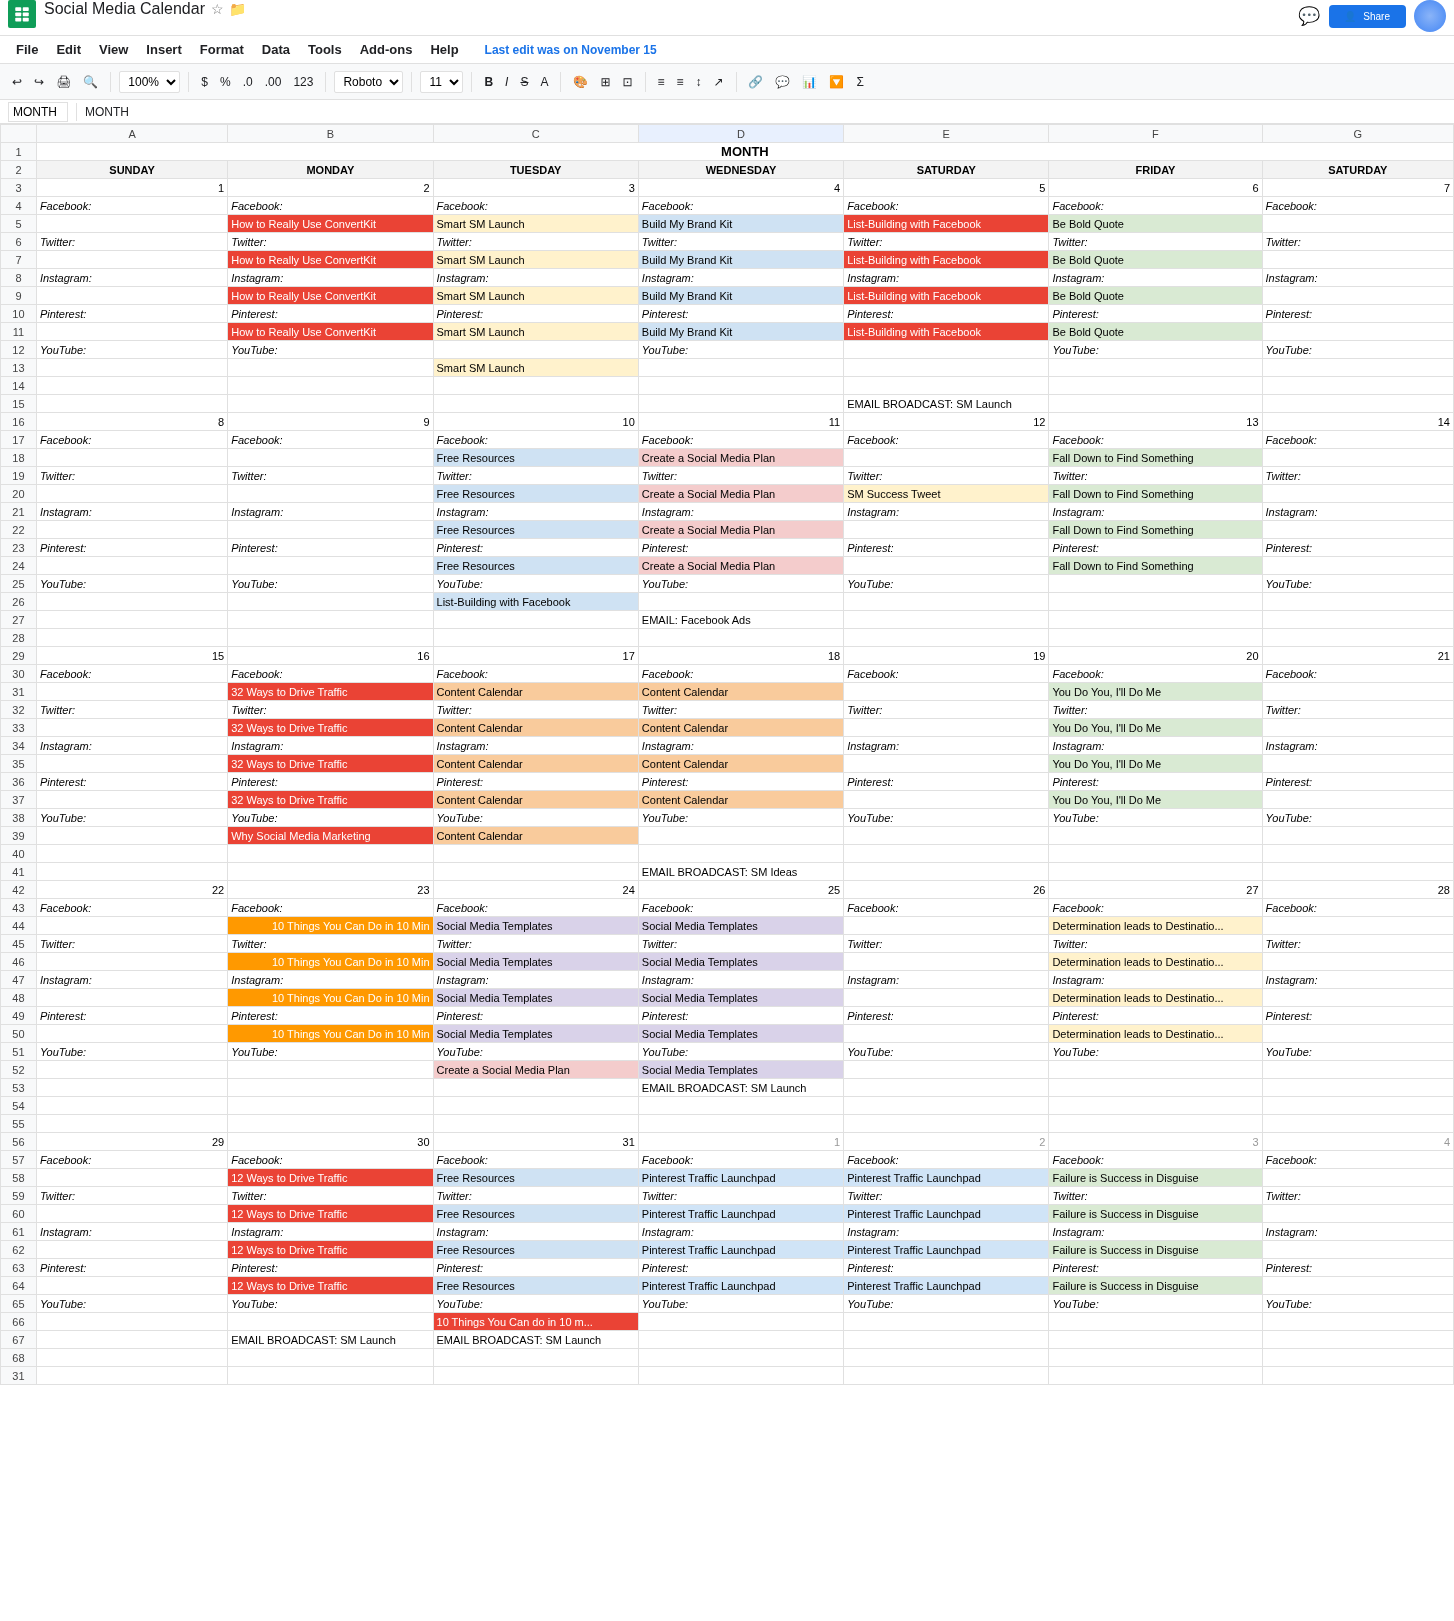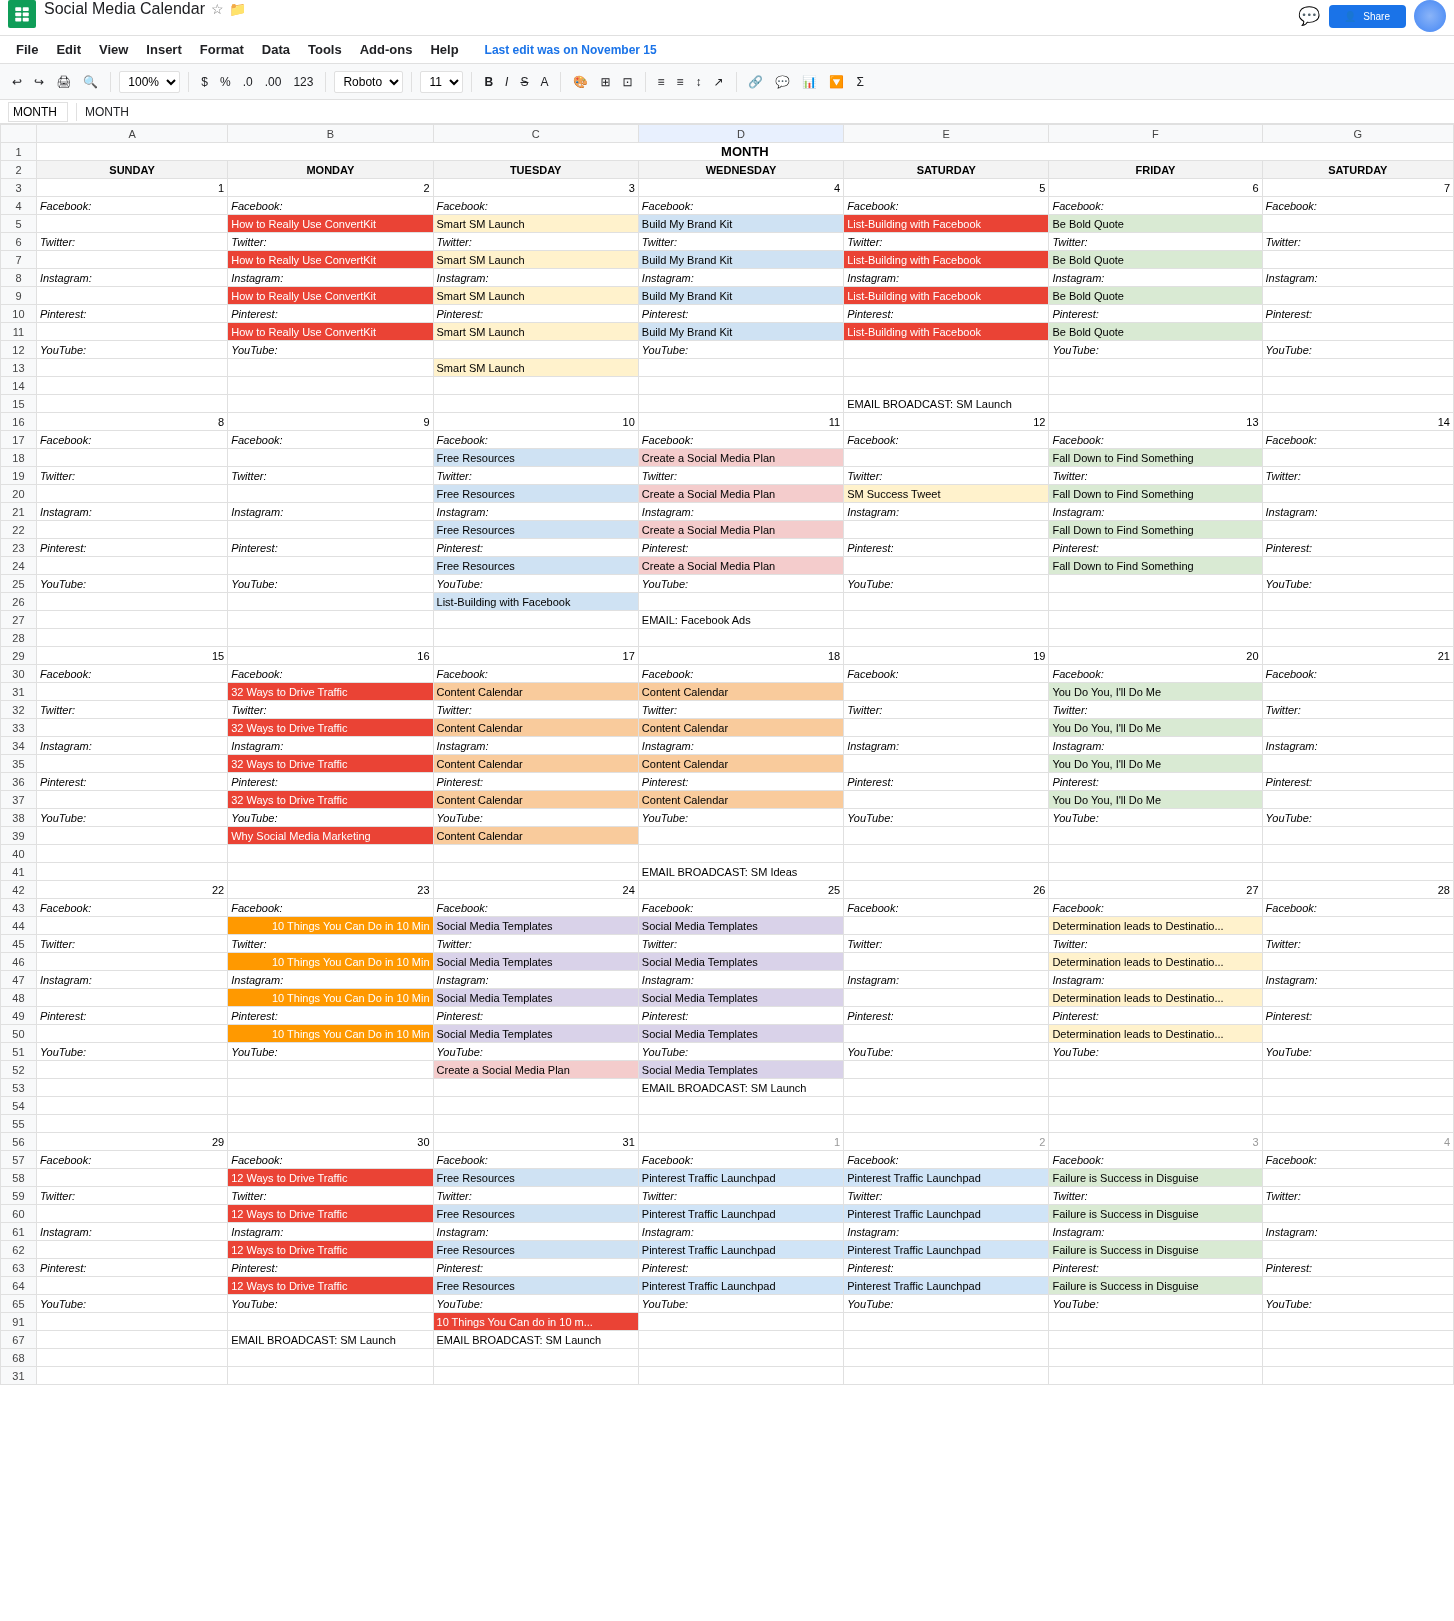--- a/index.html
+++ b/index.html
@@ -877,21 +877,21 @@
     <td class="cell cell-italic">YouTube:</td>
     <td class="cell cell-italic">YouTube:</td>
     <td class="cell cell-italic">YouTube:</td>
     <td class="cell cell-italic">YouTube:</td>
     <td class="cell cell-italic">YouTube:</td>
     <td class="cell cell-italic">YouTube:</td>
     <td class="cell cell-italic">YouTube:</td>
   </tr>
 
   <tr>
-    <td class="row-num-cell">91</td>
+    <td class="row-num-cell">66</td>
     <td class="cell"></td>
     <td class="cell"></td>
     <td class="cell bg-red">10 Things You Can do in 10 m...</td>
     <td class="cell"></td>
     <td class="cell"></td>
     <td class="cell"></td>
     <td class="cell"></td>
   </tr>
 
   <tr>

